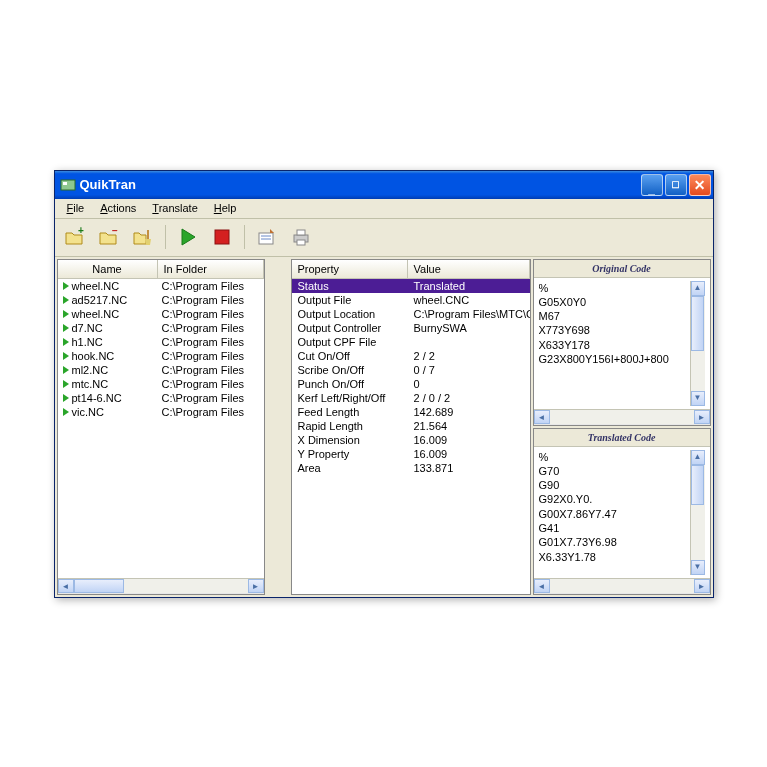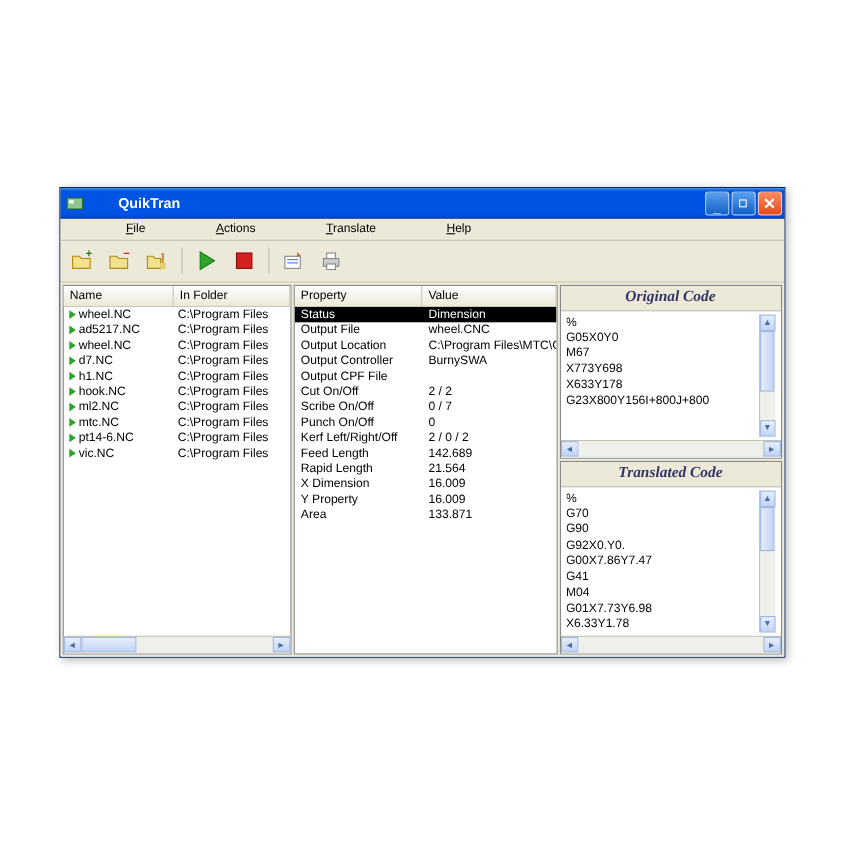--- a/index.html
+++ b/index.html
@@ -2,54 +2,54 @@
 <html><head>
 <meta charset="utf-8">
 <style>
   * { box-sizing: border-box; margin: 0; padding: 0; }
   body { font-family: Tahoma, Arial, sans-serif; font-size: 11px; background: #fff; display: flex; align-items: center; justify-content: center; height: 767px; }
   .app-window { width: 660px; border: 1px solid #0a246a; background: #ece9d8; box-shadow: 2px 2px 8px rgba(0,0,0,0.3); }
   
   .titlebar { height: 28px; background: linear-gradient(to bottom, #3c8cde 0%, #0054e3 10%, #0054e3 85%, #003db3 100%); display: flex; align-items: center; padding: 0 2px 0 5px; color: #fff; font-weight: bold; font-size: 13px; }
   .titlebar-icon { width: 16px; height: 16px; margin-right: 4px; display: flex; align-items: center; justify-content: center; }
   .titlebar-icon svg { width: 16px; height: 16px; }
-  .titlebar-title { flex: 1; margin-left: 28px; }
+  .titlebar-title { flex: 1; }
   .win-btns { display: flex; gap: 2px; }
   .win-btn { width: 22px; height: 22px; border-radius: 3px; display: flex; align-items: center; justify-content: center; font-weight: bold; font-size: 12px; color: #fff; border: 1px solid rgba(255,255,255,0.6); cursor: default; }
   .win-min, .win-max { background: linear-gradient(to bottom, #5aa0f0, #1160c5); }
   .win-close { background: linear-gradient(to bottom, #ff8a5c, #e24a1f); font-size: 14px; }
   .win-min span { position: relative; top: 4px; }
   
   .menubar { height: 20px; background: #ece9d8; display: flex; align-items: center; padding: 0 4px; border-bottom: 1px solid #c0c0a8; font-size: 11px; }
-  .menu-item { padding: 2px 8px; cursor: default; margin-left: 48px; }
+  .menu-item { padding: 2px 8px; cursor: default; }
   .menu-item u { text-decoration: underline; }
   
   .toolbar { height: 38px; background: #ece9d8; display: flex; align-items: center; padding: 4px 6px; gap: 6px; border-bottom: 1px solid #c0c0a8; }
   .tb-btn { width: 28px; height: 28px; display: flex; align-items: center; justify-content: center; border: 1px solid transparent; cursor: default; }
   .tb-sep { width: 1px; height: 24px; background: #c0c0a8; margin: 0 2px; }
   .tb-btn svg { width: 22px; height: 22px; }
   
   .content { display: flex; height: 340px; background: #ece9d8; padding: 2px; gap: 2px; }
   .panel { background: #fff; border: 1px solid #888; position: relative; }
   .file-panel { width: 208px; display: flex; flex-direction: column; }
-  .prop-panel { width: 240px; display: flex; flex-direction: column; overflow: hidden; }
+  .prop-panel { width: 240px; display: flex; flex-direction: column; overflow: hidden; margin-left: 24px; }
   .right-col { flex: 1; display: flex; flex-direction: column; gap: 2px; }
   .code-panel { flex: 1; background: #fff; border: 1px solid #888; display: flex; flex-direction: column; }
-  .code-title { background: #ece9d8; text-align: center; font-weight: bold; font-size: 14px; color: #333366; padding: 3px 0; border-bottom: 1px solid #c4c4b4; font-family: 'Times New Roman', serif; font-style: italic; }
+  .code-title { background: #ece9d8; text-align: center; font-weight: bold; font-size: 10px; color: #333366; padding: 3px 0; border-bottom: 1px solid #c4c4b4; font-family: 'Times New Roman', serif; font-style: italic; }
   .code-body { flex: 1; padding: 3px 5px; font-size: 11px; line-height: 1.3; overflow: hidden; position: relative; }
   
   .list-header { display: flex; background: #ece9d8; border-bottom: 1px solid #c4c4b4; font-size: 11px; }
   .list-header-cell { padding: 3px 6px; border-right: 1px solid #c4c4b4; background: linear-gradient(to bottom, #fff, #ece9d8); cursor: default; }
-  .file-col-name { width: 100px; }
+  .file-col-name { width: 100px; text-align: center; }
   .file-col-folder { flex: 1; }
   .prop-col-name { width: 116px; }
   .prop-col-val { flex: 1; }
   .list-body { flex: 1; overflow: hidden; font-size: 11px; position: relative; }
   .list-row { display: flex; padding: 1px 0; }
-  .list-row.selected { background: #000000; color: #fff; }
+  .list-row.selected { background: #4c1d95; color: #fff; }
   .file-cell-name { width: 100px; padding: 0 2px; display: flex; align-items: center; gap: 3px; white-space: nowrap; text-align: right; }
   .file-cell-folder { flex: 1; padding: 0 4px; white-space: nowrap; overflow: hidden; }
   .prop-cell-name { width: 116px; padding: 0 6px; white-space: nowrap; }
   .prop-cell-val { flex: 1; padding: 0 6px; white-space: nowrap; overflow: hidden; }
   .tri-icon { width: 0; height: 0; border-left: 6px solid #2aa52a; border-top: 4px solid transparent; border-bottom: 4px solid transparent; margin-left: 3px; flex-shrink: 0; }
   
   .hscroll { height: 16px; background: #e8e8e8; border-top: 1px solid #c4c4b4; display: flex; align-items: center; }
   .hscroll-btn { width: 16px; height: 14px; background: linear-gradient(to bottom, #e8eefc, #c1d4f5); border: 1px solid #9cb9e4; display: flex; align-items: center; justify-content: center; font-size: 8px; color: #4a6fa5; }
   .hscroll-track { flex: 1; height: 14px; background: #f0f0ea; }
   .hscroll-thumb { height: 14px; background: linear-gradient(to bottom, #e8eefc, #c1d4f5); border: 1px solid #9cb9e4; width: 40px; }
@@ -231,21 +231,21 @@
     </div>
 
     <div class="panel prop-panel">
       <div class="list-header">
         <div class="list-header-cell prop-col-name">Property</div>
         <div class="list-header-cell prop-col-val">Value</div>
       </div>
       <div class="list-body" id="prop-rows">
           <div class="list-row selected">
             <div class="prop-cell-name">Status</div>
-            <div class="prop-cell-val">Dimension</div>
+            <div class="prop-cell-val">Translated</div>
           </div>
           <div class="list-row">
             <div class="prop-cell-name">Output File</div>
             <div class="prop-cell-val">wheel.CNC</div>
           </div>
           <div class="list-row">
             <div class="prop-cell-name">Output Location</div>
             <div class="prop-cell-val">C:\Program Files\MTC\C</div>
           </div>
           <div class="list-row">
@@ -327,21 +327,20 @@
         <div class="code-title">Translated Code</div>
         <div class="code-body">
           <div class="code-content-wrap">
             <div class="code-text" id="trans-code">
                 <div>%</div>
                 <div>G70</div>
                 <div>G90</div>
                 <div>G92X0.Y0.</div>
                 <div>G00X7.86Y7.47</div>
                 <div>G41</div>
-                <div>M04</div>
                 <div>G01X7.73Y6.98</div>
                 <div>X6.33Y1.78</div>
               </div>
             <div class="vscroll">
               <div class="vscroll-btn">▲</div>
               <div class="vscroll-track">
                   <div class="vscroll-thumb" style="height:40px"></div>
                 </div>
               <div class="vscroll-btn">▼</div>
             </div>

